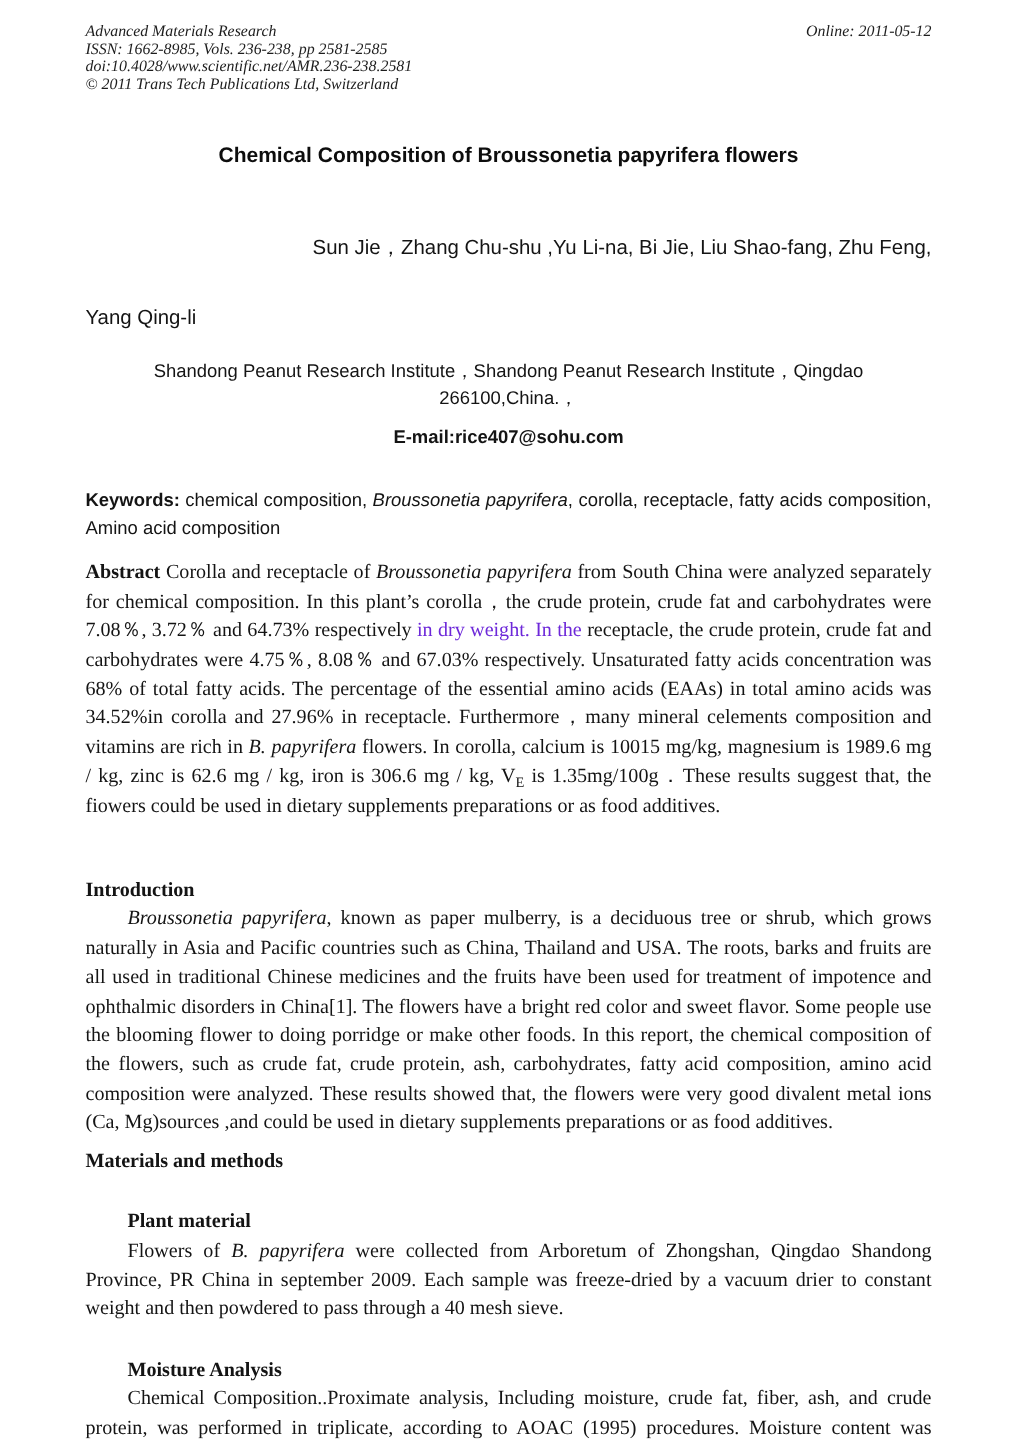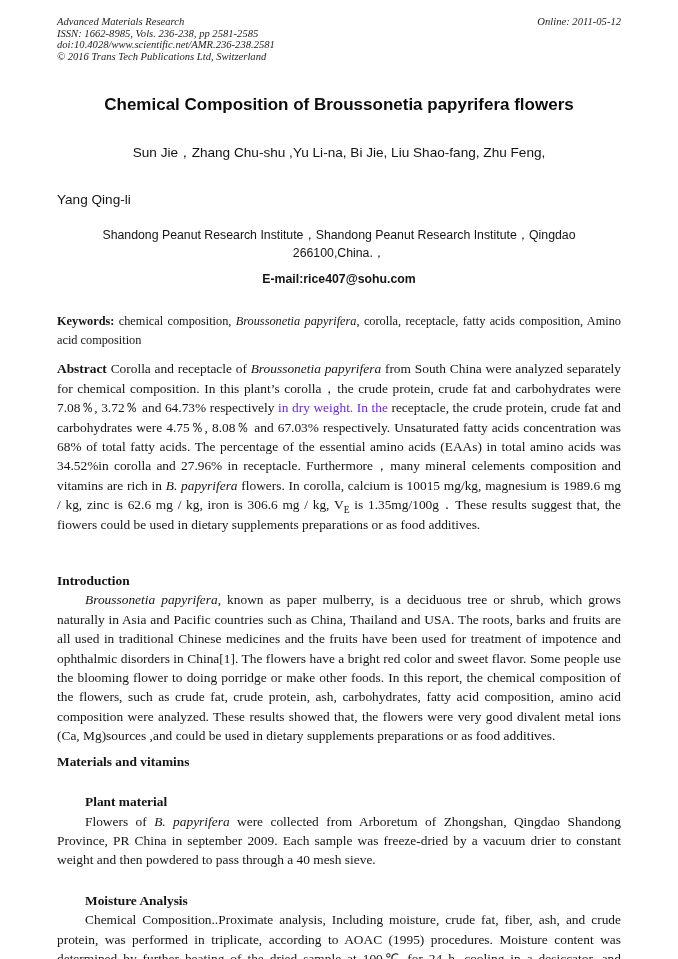--- a/index.html
+++ b/index.html
@@ -14,32 +14,32 @@
 
   
   .hdr{display:flex;justify-content:space-between;align-items:flex-start;
        font-style:italic;font-size:10.6px;line-height:11.6px;
        font-family:"Liberation Serif",serif;color:#1d1d1d;gap:16px;}
   .hdr-left div{white-space:nowrap;}
   .hdr-right{white-space:nowrap;}
 
   
   .title{margin-top:33px;text-align:center;font-family:"Liberation Sans",sans-serif;
-         font-weight:bold;font-size:17px;color:#0d0d0d;}
-  .authors1{margin-top:29px;text-align:center;font-family:"Liberation Sans",sans-serif;
+         font-weight:bold;font-size:14px;color:#0d0d0d;}
+  .authors1{margin-top:45px;text-align:right;font-family:"Liberation Sans",sans-serif;
             font-size:13.6px;}
   .authors2{margin-top:30px;font-family:"Liberation Sans",sans-serif;
             font-size:13.6px;}
   .affil{margin-top:19px;text-align:center;font-family:"Liberation Sans",sans-serif;
          font-size:12.3px;line-height:18px;}
   .email{margin-top:10px;text-align:center;font-family:"Liberation Sans",sans-serif;
          font-size:12.3px;font-weight:bold;}
 
   
-  .keywords{margin-top:26px;font-family:Liberation Serif, serif;
+  .keywords{margin-top:26px;font-family:Liberation Sans, sans-serif;
             font-size:12.3px;line-height:19px;text-align:justify;}
 
   
   .abstract{margin-top:9px;font-size:13.4px;line-height:19.4px;text-align:justify;}
   .sec-h{margin-top:37px;font-size:13.4px;font-weight:bold;line-height:19.4px;}
   .sec-h.tight{margin-top:6px;}
   .para{margin:0;font-size:13.4px;line-height:19.4px;text-align:justify;text-indent:28px;}
   .sub-h{font-size:13.4px;font-weight:bold;line-height:19.4px;margin-left:28px;margin-top:21px;}
 
   
@@ -51,21 +51,21 @@
 </head>
 <body>
 
 <div class="page">
 
   <div class="hdr">
     <div class="hdr-left">
       <div>Advanced Materials Research</div>
       <div>ISSN: 1662-8985, Vols. 236-238, pp 2581-2585</div>
       <div>doi:10.4028/www.scientific.net/AMR.236-238.2581</div>
-      <div>© 2016 Trans Tech Publications Ltd, Switzerland</div>
+      <div>© 2011 Trans Tech Publications Ltd, Switzerland</div>
     </div>
     <div class="hdr-right">Online: 2011-05-12</div>
   </div>
 
   <div class="title">Chemical Composition of Broussonetia papyrifera flowers</div>
 
   <div class="authors1">Sun Jie，Zhang Chu-shu ,Yu Li-na, Bi Jie, Liu Shao-fang, Zhu Feng,</div>
   <div class="authors2">Yang Qing-li</div>
 
   <div class="affil">
@@ -75,19 +75,19 @@
 
   <div class="email">E-mail:rice407@sohu.com</div>
 
   <div class="keywords"><span class="bd">Keywords: </span><span>chemical composition, </span><span class="it">Broussonetia papyrifera</span><span>, corolla, receptacle, fatty acids composition, Amino acid composition</span></div>
 
   <div class="abstract"><span class="bd">Abstract </span><span>Corolla and receptacle of </span><span class="it">Broussonetia papyrifera</span><span> from South China were analyzed separately for chemical composition. In this plant’s corolla，the crude protein, crude fat and carbohydrates were 7.08％, 3.72％ and 64.73% respectively </span><span class="gy">in dry weight. In the</span><span> receptacle, the crude protein, crude fat and carbohydrates were 4.75％, 8.08％ and 67.03% respectively. Unsaturated fatty acids concentration was 68% of total fatty acids. The percentage of the essential amino acids (EAAs) in total amino acids was 34.52%in corolla and 27.96% in receptacle. Furthermore，many mineral celements composition and vitamins are rich in </span><span class="it">B. papyrifera</span><span> flowers. In corolla, calcium is 10015 mg/kg, magnesium is 1989.6 mg / kg, zinc is 62.6 mg / kg, iron is 306.6 mg / kg, V</span><span class="sb">E</span><span> is 1.35mg/100g．These results suggest that, the fiowers could be used in dietary supplements preparations or as food additives.</span></div>
 
   <div class="sec-h">Introduction</div>
   <p class="para"><span class="it">Broussonetia papyrifera</span><span>, known as paper mulberry, is a deciduous tree or shrub, which grows naturally in Asia and Pacific countries such as China, Thailand and USA. The roots, barks and fruits are all used in traditional Chinese medicines and the fruits have been used for treatment of impotence and ophthalmic disorders in China[1]. The flowers have a bright red color and sweet flavor. Some people use the blooming flower to doing porridge or make other foods. In this report, the chemical composition of the flowers, such as crude fat, crude protein, ash, carbohydrates, fatty acid composition, amino acid composition were analyzed. These results showed that, the flowers were very good divalent metal ions (Ca, Mg)sources ,and could be used in dietary supplements preparations or as food additives.</span></p>
 
-  <div class="sec-h tight">Materials and vitamins</div>
+  <div class="sec-h tight">Materials and methods</div>
   <div class="sub-h">Plant material</div>
   <p class="para"><span>Flowers of </span><span class="it">B. papyrifera</span><span> were collected from Arboretum of Zhongshan, Qingdao Shandong Province, PR China in september 2009. Each sample was freeze-dried by a vacuum drier to constant weight and then powdered to pass through a 40 mesh sieve.</span></p>
   <div class="sub-h">Moisture Analysis</div>
   <p class="para"><span>Chemical Composition..Proximate analysis, Including moisture, crude fat, fiber, ash, and crude protein, was performed in triplicate, according to AOAC (1995) procedures. Moisture content was determined by further heating of the dried sample at 100℃ for 24 h, cooling in a desiccator, and weighing until a constant weight. Ash was determined by weighing the incinerated residue obtained</span></p>
 
 </div>
 
 </body></html>

